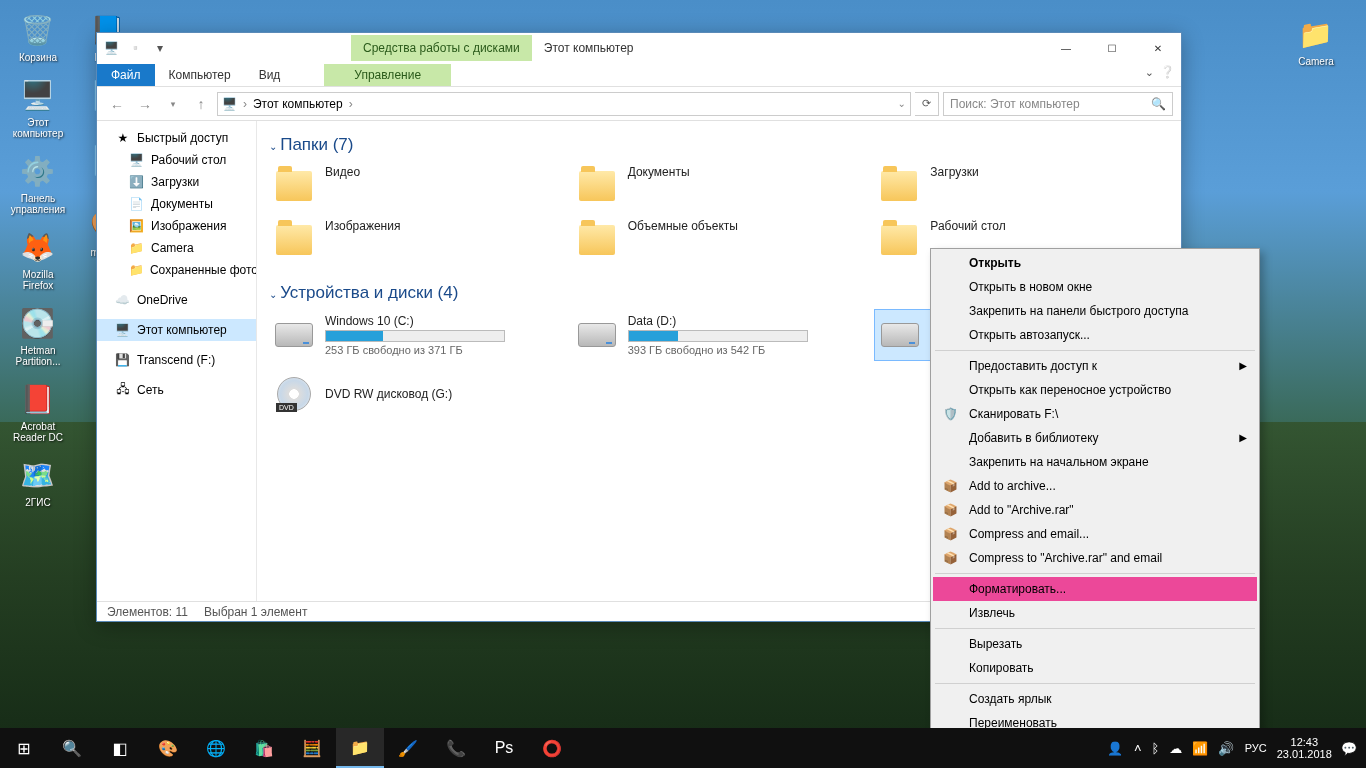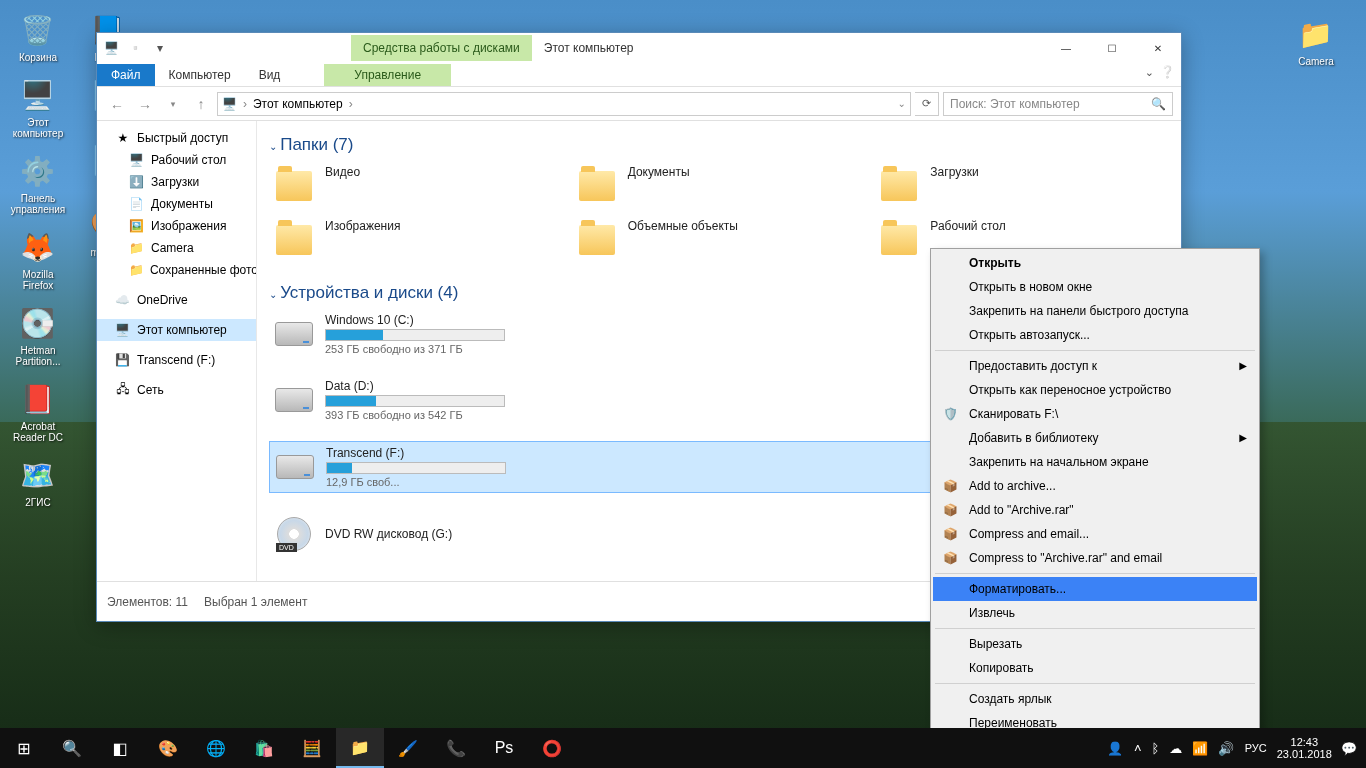--- a/index.html
+++ b/index.html
@@ -51,35 +51,35 @@
 .nav-item .nico { width:16px; height:16px; display:inline-flex; align-items:center; justify-content:center; font-size:12px; }
 
 .content { flex: 1; overflow: auto; padding: 8px 12px; }
 .section-header { font-size: 17px; color: #1a4a8a; padding: 6px 0; cursor:pointer; }
 .section-header::before { content:"⌄ "; font-size:10px; }
 .folder-grid { display: grid; grid-template-columns: repeat(3, 1fr); gap: 4px 8px; margin-bottom: 12px; }
 .folder-item { display:flex; gap:10px; padding: 4px; cursor:pointer; }
 .folder-item .fico { width:42px; height:42px; display:flex; align-items:center; justify-content:center; }
 .folder-item .ftxt { font-size: 12px; color:#222; }
 
-.drive-grid { display: grid; grid-template-columns: repeat(1, 1fr); gap: 16px; }
+.drive-grid { display: grid; grid-template-columns: repeat(3, 1fr); gap: 8px; }
 .drive-item { display:flex; align-items:center; gap:10px; padding: 4px; cursor:pointer; }
 .drive-item.selected { background: #cce8ff; border:1px solid #7abaff; }
 .drive-item .dico { width:42px; height:42px; display:flex; align-items:center; justify-content:center; }
 .drive-item .dtxt { font-size: 12px; color:#222; flex:1; }
 .drive-bar { width: 180px; height: 12px; border:1px solid #bbb; background:#eee; margin: 2px 0; }
 .drive-bar .fill { height:100%; background:#26a0da; }
 .drive-sub { font-size: 11px; color:#666; }
 
-.statusbar { height: 40px; border-top: 1px solid #e0e0e0; display:flex; align-items:center; padding: 0 10px; font-size: 12px; color:#555; gap: 16px; }
+.statusbar { height: 20px; border-top: 1px solid #e0e0e0; display:flex; align-items:center; padding: 0 10px; font-size: 12px; color:#555; gap: 16px; }
 
 
 .context-menu { position: absolute; left: 930px; top: 248px; width: 330px; background:#f0f0f0; border:1px solid #a0a0a0; box-shadow: 4px 4px 8px rgba(0,0,0,.25); z-index: 50; font-size: 12px; padding: 2px; }
 .cm-item { padding: 5px 30px 5px 36px; position:relative; cursor:default; }
-.cm-item.highlighted { background:#3b82f6; }
+.cm-item.highlighted { background:#ec4899; }
 .cm-item.bold { font-weight: 600; }
 .cm-sep { height:1px; background:#d0d0d0; margin: 3px 2px; }
 .cm-item .arrow { position:absolute; right:10px; top:6px; font-size:10px; }
 .cm-item .cmico { position:absolute; left:10px; top:4px; width:16px; height:16px; font-size:12px; display:flex; align-items:center; justify-content:center; }
 
 
 .taskbar { position:absolute; left:0; right:0; bottom:0; height:40px; background:#101010; display:flex; align-items:center; z-index:100; }
 .taskbar .tbtn { width:48px; height:40px; display:flex; align-items:center; justify-content:center; color:#fff; font-size:16px; }
 .taskbar .tbtn.active { border-bottom:2px solid #76b9ed; background:rgba(255,255,255,.1); }
 .tray { margin-left:auto; display:flex; align-items:center; gap:10px; padding-right:8px; color:#fff; font-size:11px; }

